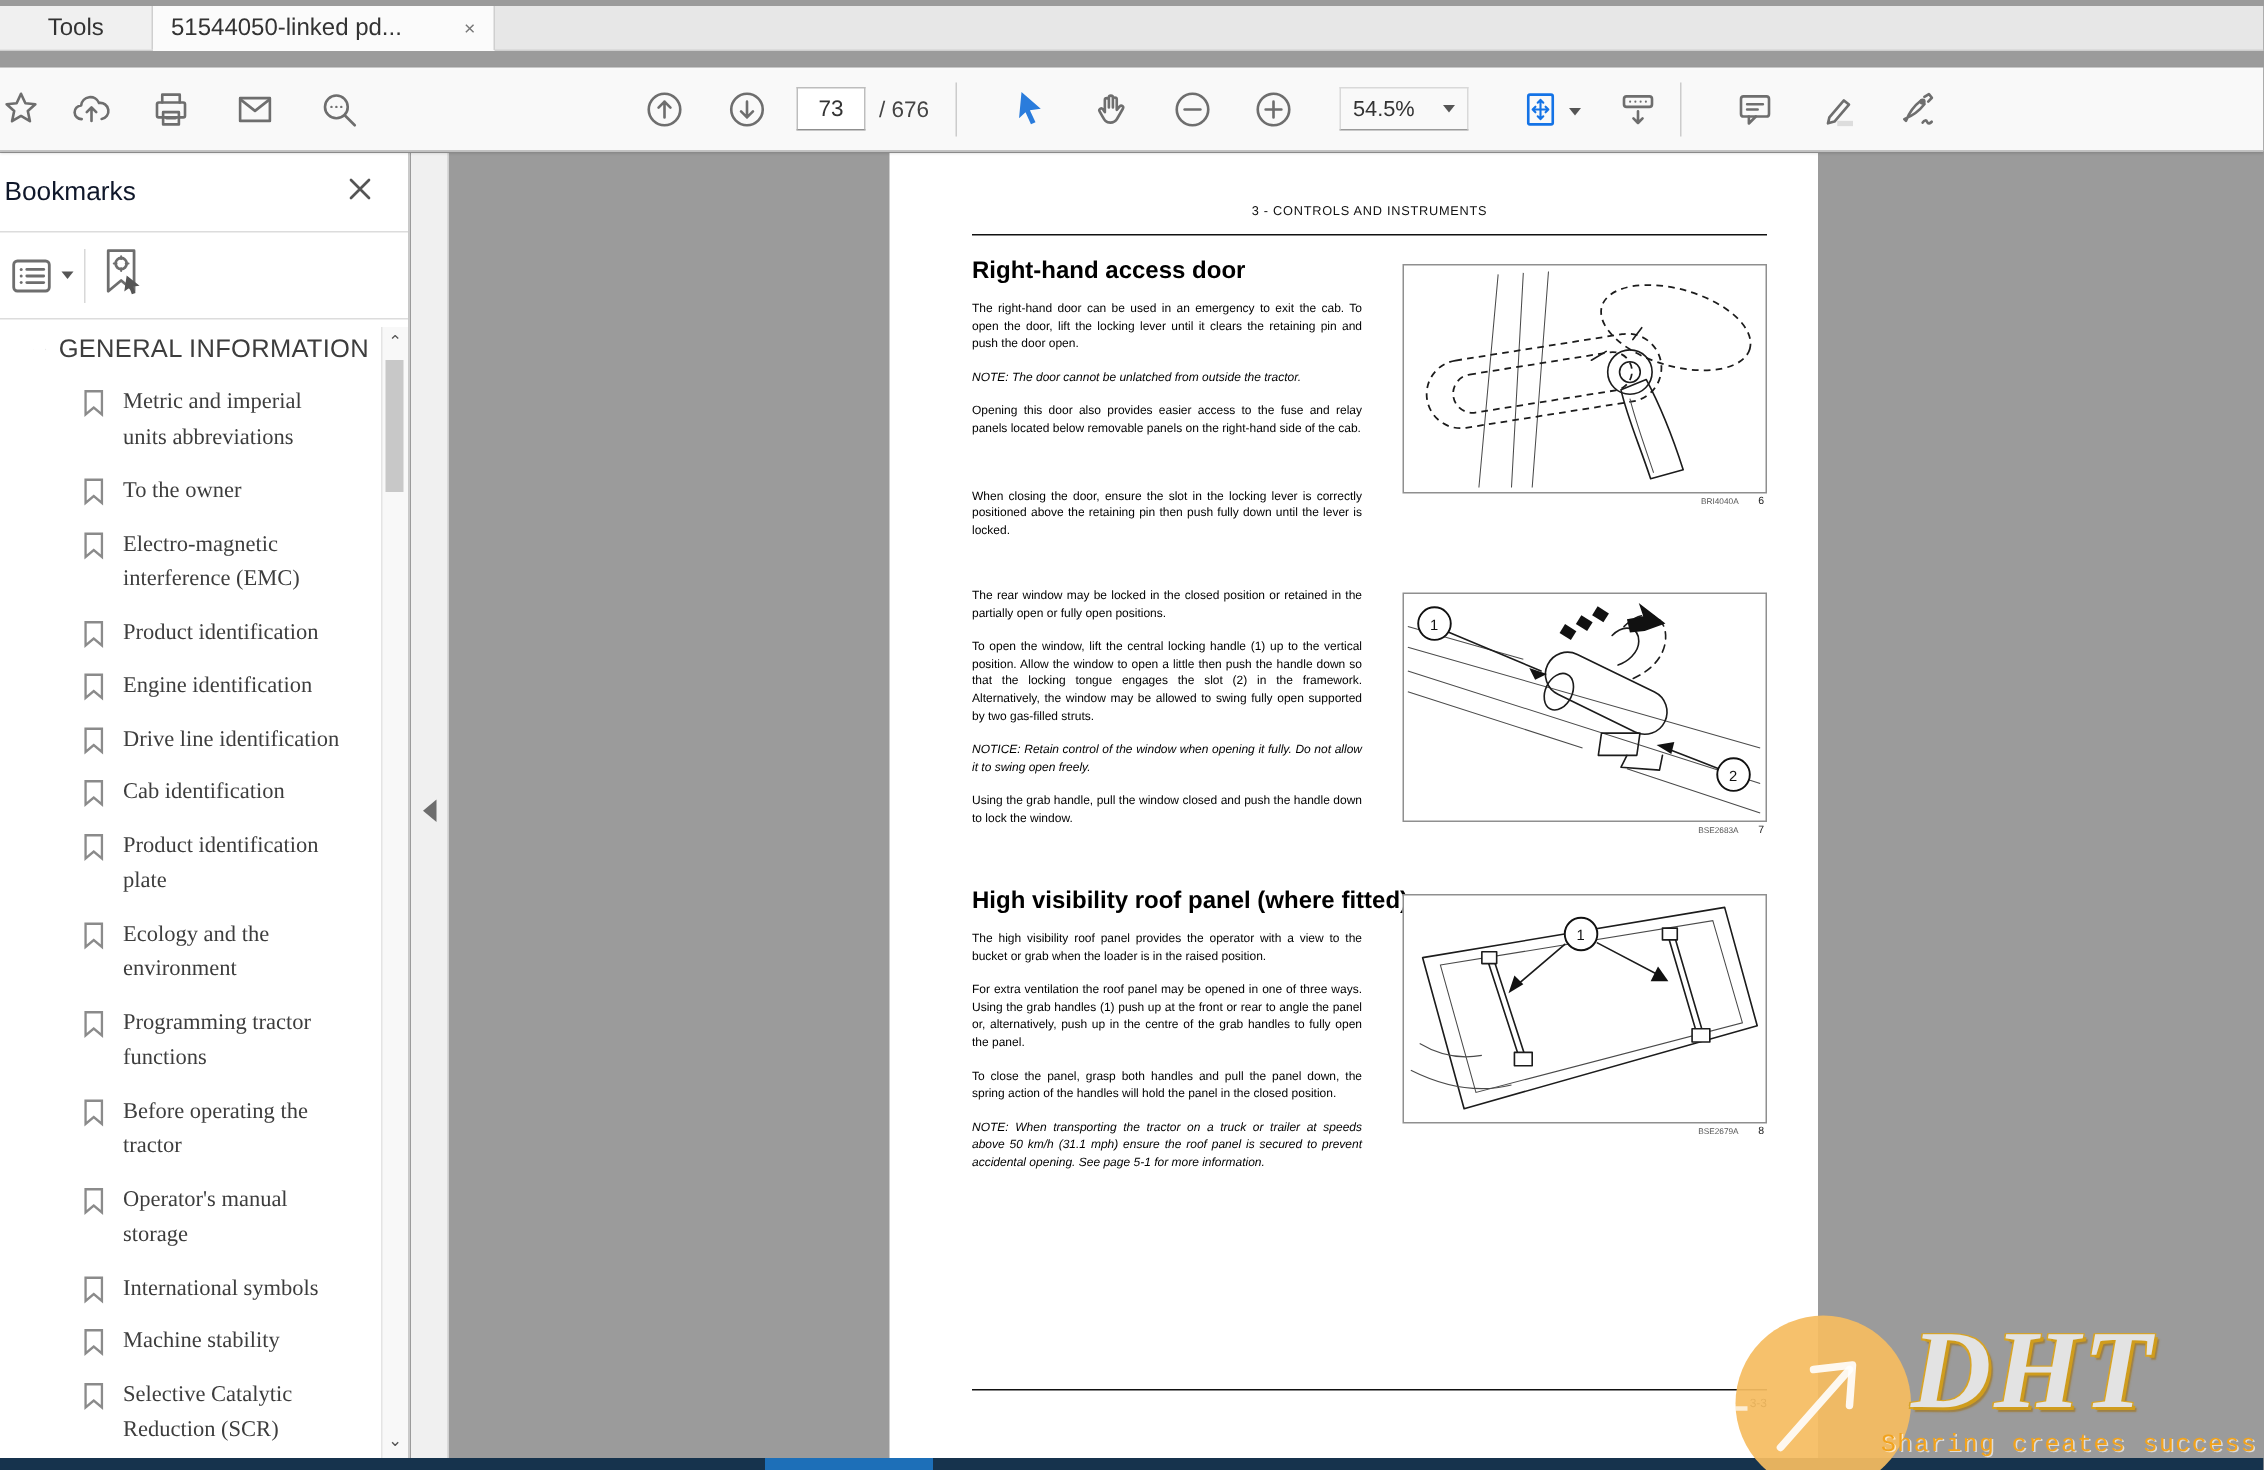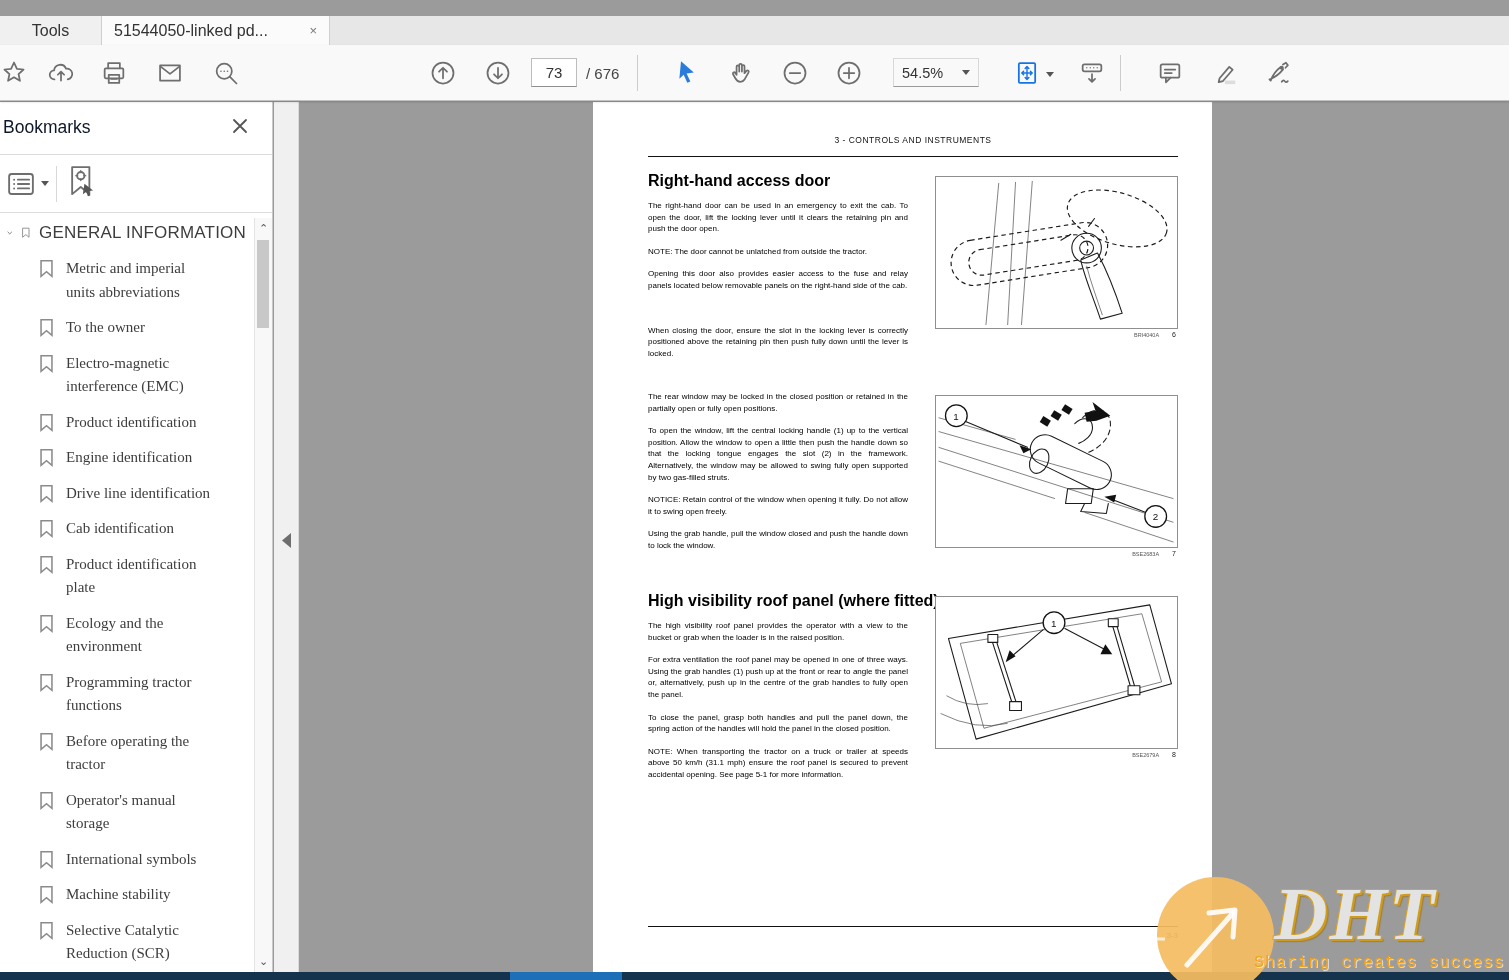--- a/index.html
+++ b/index.html
@@ -1,20 +1,20 @@
 <!DOCTYPE html>
 <html><head>
 <meta charset="utf-8">
 <style>
   * { box-sizing: border-box; margin: 0; padding: 0; }
   html,body { width:1509px; height:980px; overflow:hidden; }
   body { position:relative; font-family:"Liberation Sans", sans-serif; background:#9b9b9b; }
 
   
-  #tabbar { position:absolute; top:16px; left:0; right:0; height:30px; background:#e7e7e7; border-bottom:1px solid #cfcfcf; display:flex; }
+  #tabbar { position:absolute; top:4px; left:0; right:0; height:30px; background:#e7e7e7; border-bottom:1px solid #cfcfcf; display:flex; }
   .tab { display:flex; align-items:center; font-size:16px; color:#333; }
   #tab-tools { width:102px; justify-content:center; background:#f0f0f0; border-right:1px solid #cfcfcf; }
   #tab-doc { width:228px; background:#fbfbfb; border-right:1px solid #cfcfcf; padding:0 12px; justify-content:space-between; margin-bottom:-1px; border-bottom:1px solid #fbfbfb; }
   #tab-doc .close-x { font-size:13px; color:#777; line-height:1; cursor:default; }
 
   
   #toolbar { position:absolute; top:45px; left:0; right:0; height:56px; background:#f9f9f9; border-bottom:1px solid #c3c3c3; box-shadow:0 1px 2px rgba(0,0,0,.18); z-index:5; }
   .tctl { position:absolute; top:14px; width:28px; height:28px; }
   .tctl svg { width:100%; height:100%; }
   .vsep { position:absolute; top:10px; width:1px; height:36px; background:#cccccc; }
@@ -30,21 +30,21 @@
   
   #bookmarks { position:absolute; left:0; top:0; bottom:0; width:273px; background:#ffffff; border-right:1px solid #c9c9c9; }
   .bm-header { position:relative; height:53px; border-bottom:1px solid #dcdcdc; }
   .bm-title { position:absolute; left:3px; top:15px; font-size:17.5px; color:#0f172a; }
   .bm-close { position:absolute; right:22px; top:14px; width:20px; height:20px; }
   .bm-tools { position:relative; height:58px; border-bottom:1px solid #dcdcdc; }
   .bm-opt { position:absolute; left:6px; top:14px; width:30px; height:28px; }
   .bm-opt-caret { position:absolute; left:41px; top:26px; }
   .bm-vsep { position:absolute; left:56px; top:11px; width:1px; height:36px; background:#d8d8d8; }
   .bm-locate { position:absolute; left:66px; top:9px; width:32px; height:38px; }
-  .bm-tree { position:absolute; top:112px; left:0; right:26px; bottom:0; overflow:hidden; padding:8px 0 0 6px; }
+  .bm-tree { position:absolute; top:112px; left:0; right:26px; bottom:0; overflow:hidden; padding:8px 0 0 22px; }
   .bm-root { display:flex; align-items:center; gap:8px; }
   .bm-root-label { font-size:17px; color:#3d3d3d; letter-spacing:.2px; white-space:nowrap; }
   .bm-children { margin-top:13px; padding-left:32px;font-family:Liberation Serif, serif; }
   .bm-item { display:flex; margin-bottom:12px; }
   .bm-item svg { flex:0 0 17px; margin-right:11px; margin-top:2px; }
   .bm-lines { font-size:15px; line-height:23.5px; color:#3d3d3d; }
   .bm-scroll { position:absolute; right:0; top:116px; bottom:0; width:18px; background:#f8f8f8; border-left:1px solid #e4e4e4; }
   .bm-scroll .arr { position:absolute; left:0; width:17px; height:17px; color:#555; font-size:11px; text-align:center; line-height:17px; }
   .bm-thumb { position:absolute; left:2px; right:3px; top:22px; height:88px; background:#c8c8c8; }
 
@@ -55,21 +55,21 @@
   
   #viewer { position:absolute; left:300px; right:0; top:0; bottom:0; background:#9b9b9b; overflow:hidden; }
   #page { position:absolute; left:293px; top:0; width:619px; height:100%; background:#ffffff; }
   .doc-header { position:absolute; top:33px; left:55px; width:530px; text-align:center; font-size:8.5px; letter-spacing:.5px; color:#111; }
   .header-rule { position:absolute; top:54px; left:55px; width:530px; border-top:1.6px solid #111; }
   .sec { position:absolute; left:55px; width:530px; }
   #sec1 { top:70px; } #sec2 { top:289px; } #sec3 { top:490px; }
   .sec h3 { font-size:16px; color:#000; margin-bottom:10px; font-weight:bold; }
   .sec .txt { width:260px; }
   .sec p { width:260px; font-size:8px; line-height:11.6px; color:#000; text-align:justify; margin-bottom:11px; }
-  .sec p.note { }
+  .sec p.note { font-style:italic; }
   .sec p.gap-top { margin-top:33px; }
   .fig { position:absolute; left:287px; top:4px; width:243px; }
   .fig-box { width:243px; height:153px; border:1px solid #8f8f8f; background:#fff; }
   .fig-box svg { width:100%; height:100%; }
   .fig-cap { display:flex; justify-content:flex-end; align-items:baseline; gap:13px; margin-top:2px; padding-right:2px; }
   .fig-cap .code { font-size:5.5px; color:#555; }
   .fig-cap .num { font-size:7px; color:#222; }
   .footer-rule { position:absolute; top:824px; left:55px; width:530px; border-top:1px solid #111; }
   .footer-num { position:absolute; top:829px; left:55px; width:530px; text-align:right; font-size:8px; color:#111; }
 

